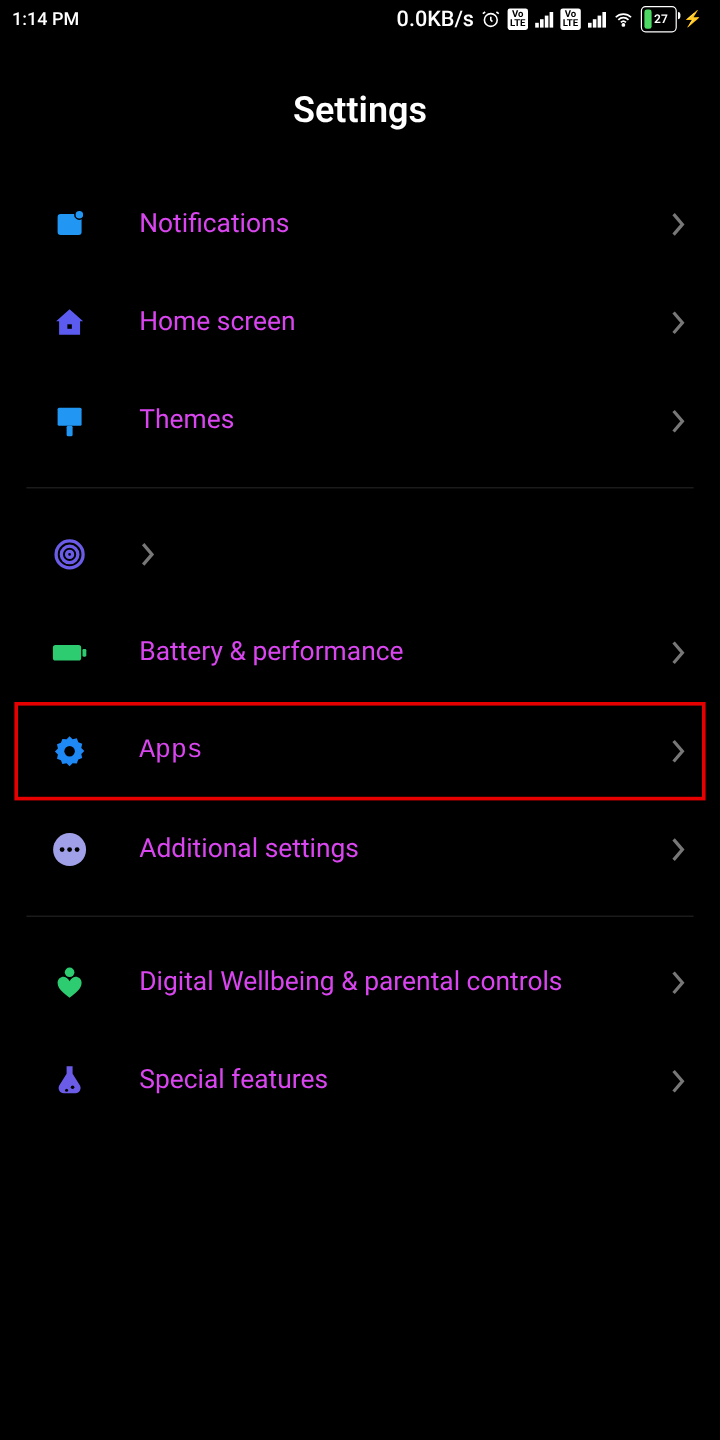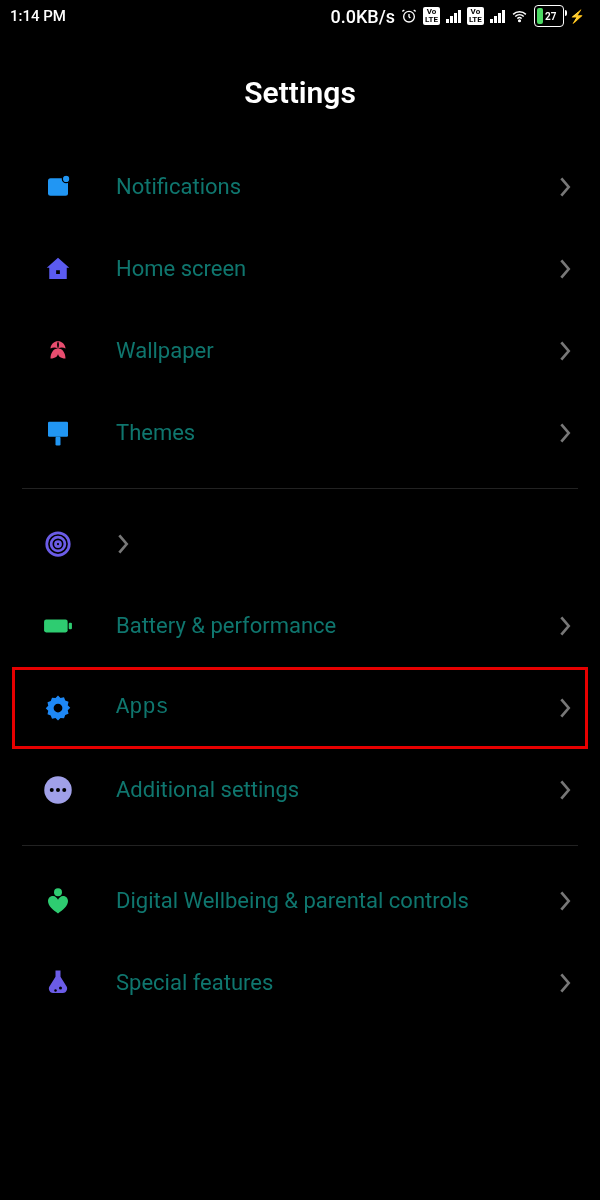--- a/index.html
+++ b/index.html
@@ -70,21 +70,21 @@
   .icon-wrap {
     width:40px;
     display:flex; align-items:center; justify-content:center;
     margin-right:38px;
     flex-shrink:0;
   }
   .icon-wrap svg { width:30px; height:30px; display:block;}
   .row-label {
     flex:1;
     font-size:22px;
-    color:#0f766e;
+    color:#d946ef;
     line-height:1.25;
   }
   .chevron {
     color:#777;
     flex-shrink:0;
   }
   .chevron svg{ width:14px; height:22px; display:block;}
   .divider {
     height:1px;
     background:#222;
@@ -167,33 +167,20 @@
         </svg>
     </span>
     <span class="row-label">Home screen</span>
     <span class="chevron">
         <svg viewBox="0 0 10 18" fill="none" stroke="#777" stroke-width="2.2">
           <path d="M2 2l6 7-6 7"></path>
         </svg>
       </span>
   </div>
 
-  <div class="row">
-    <span class="icon-wrap">
-      <svg viewBox="0 0 24 24" fill="#e84d6f">
-          <path d="M12 4c1 2 1 4 0 6-2-1-4-1-6 0 0-3 3-6 6-6zm0 0c-1 2-1 4 0 6 2-1 4-1 6 0 0-3-3-6-6-6zM12 10c-4 0-6 4-6 8 4 0 6-2 6-4 0 2 2 4 6 4 0-4-2-8-6-8z"></path>
-        </svg>
-    </span>
-    <span class="row-label">Wallpaper</span>
-    <span class="chevron">
-        <svg viewBox="0 0 10 18" fill="none" stroke="#777" stroke-width="2.2">
-          <path d="M2 2l6 7-6 7"></path>
-        </svg>
-      </span>
-  </div>
 
   <div class="row">
     <span class="icon-wrap">
       <svg viewBox="0 0 24 24" fill="#2196f3">
           <rect x="4" y="3" width="16" height="12" rx="1"></rect>
           <rect x="10" y="15" width="4" height="7" rx="1"></rect>
         </svg>
     </span>
     <span class="row-label">Themes</span>
     <span class="chevron">

